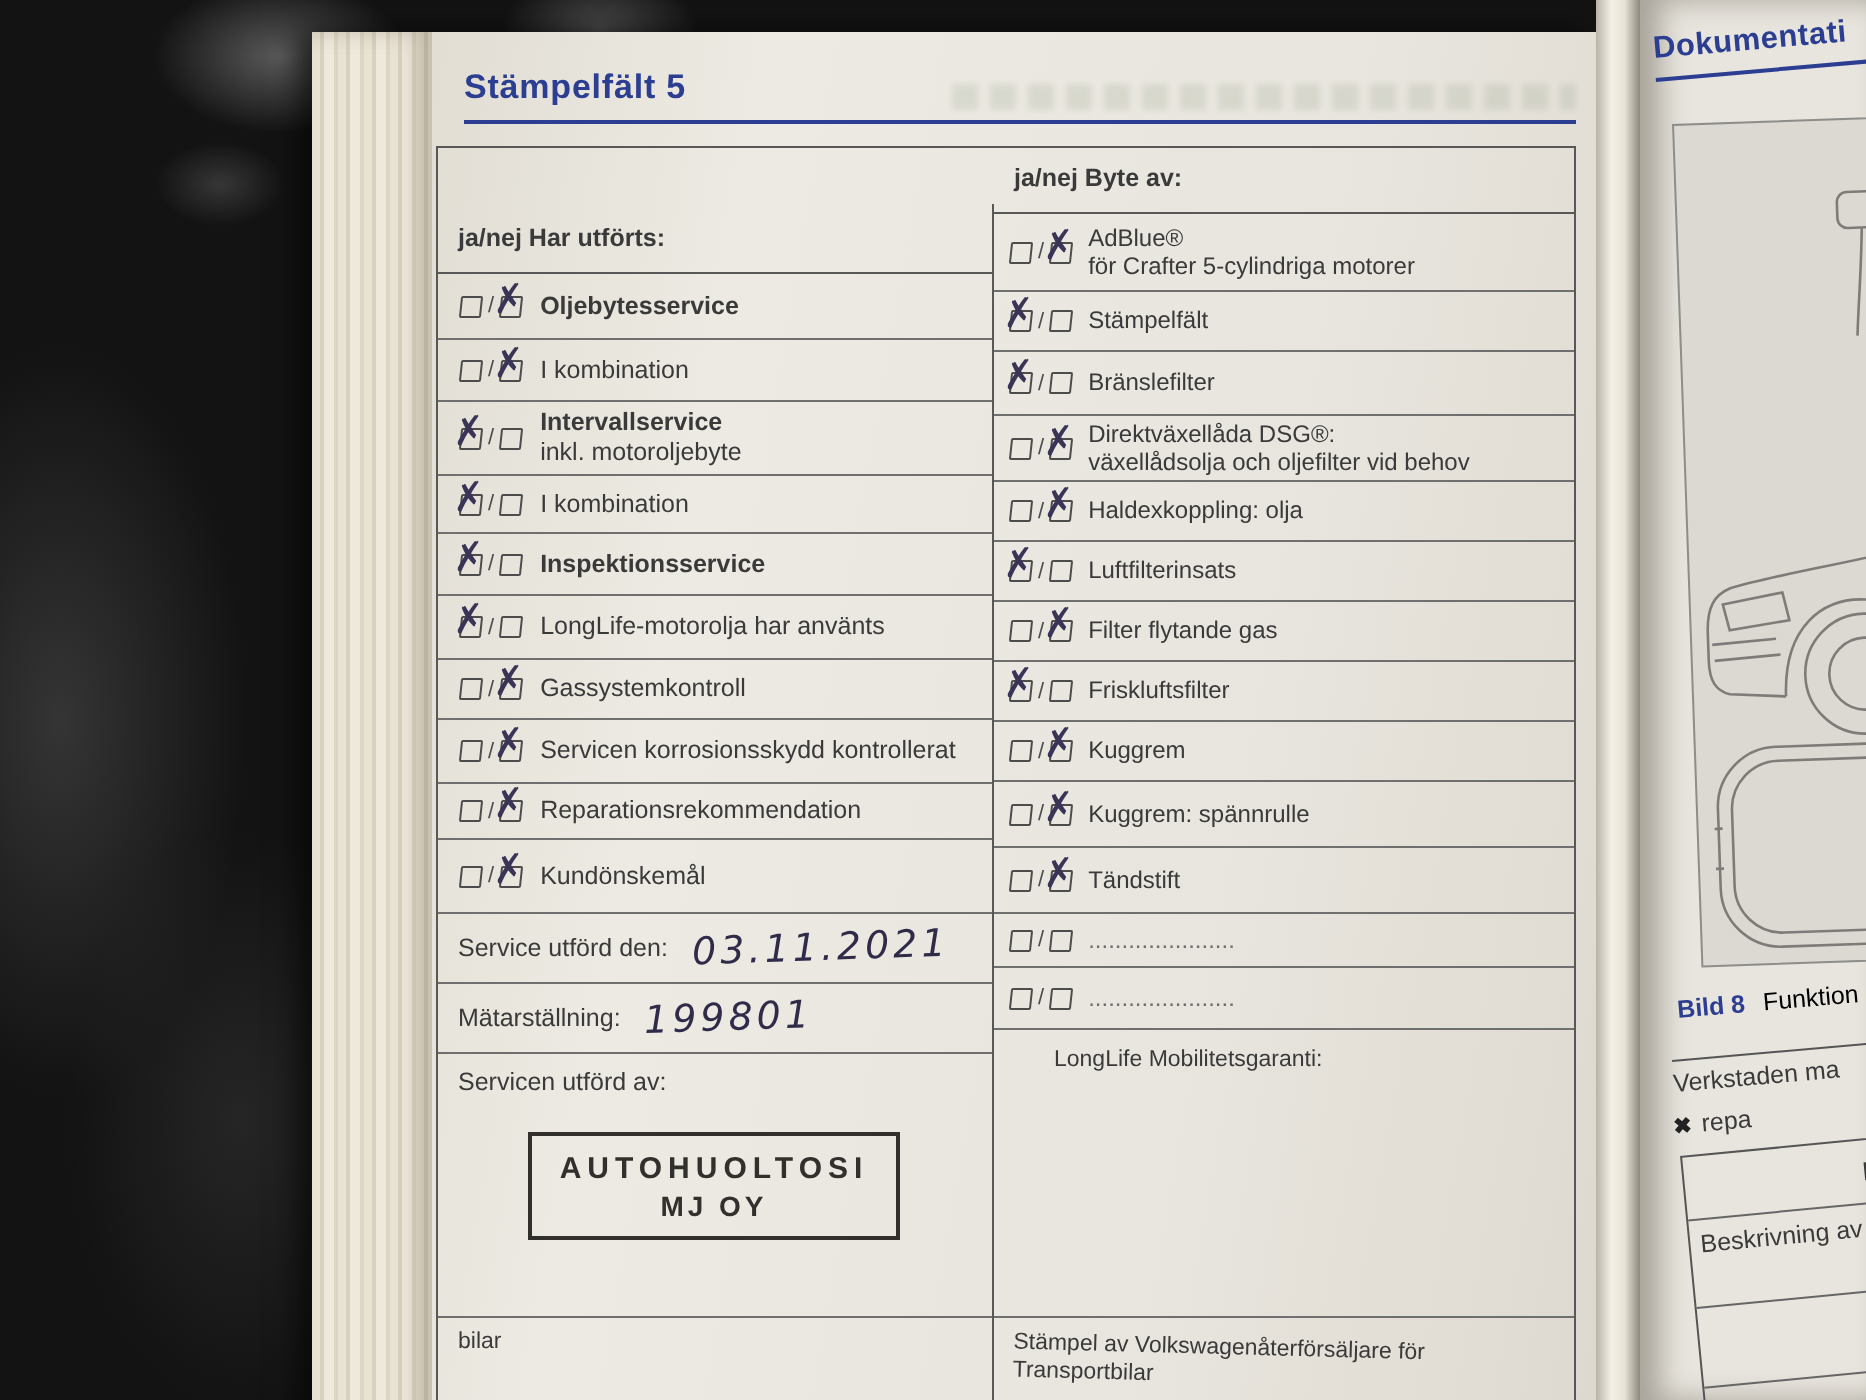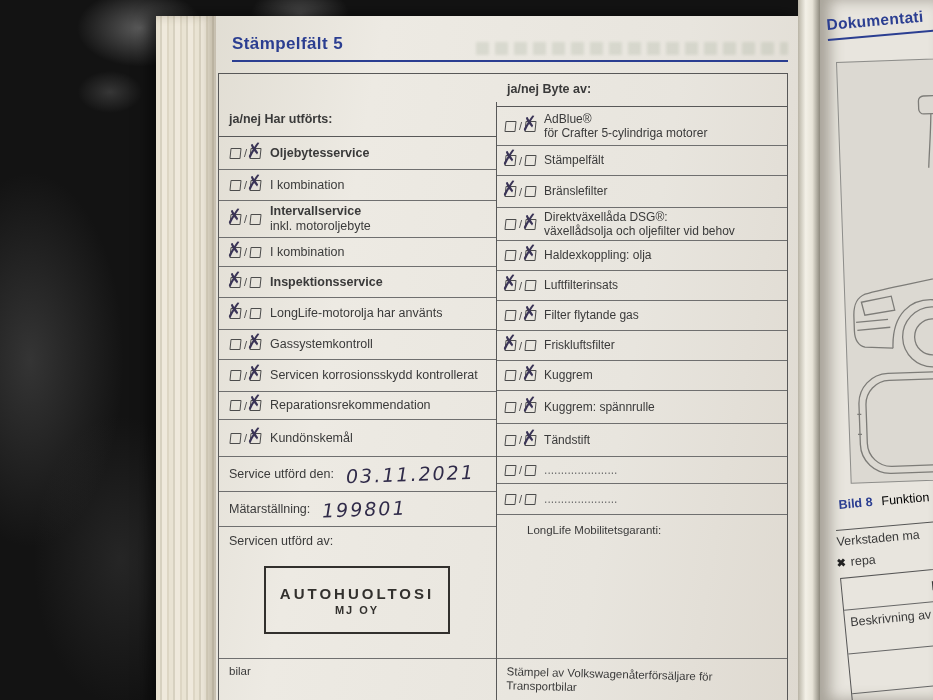--- a/index.html
+++ b/index.html
@@ -65,25 +65,25 @@
   .row.b1 .l1{font-weight:bold;}
   .l2:empty{display:none;}
   .dots{color:#6f6f6f;}
   .frow{box-sizing:border-box;border-bottom:1px solid #6f6f6f;display:flex;
     align-items:center;padding-left:10px;gap:12px;font-size:12.5px;}
   .f35{height:35px}.f30{height:30px}
   .hw{font-family:"DejaVu Sans",sans-serif;font-style:italic;font-size:19px;
     color:#302b49;letter-spacing:2px;transform:rotate(-2deg);}
   .performed{height:132px;box-sizing:border-box;border-bottom:1px solid #6f6f6f;
     position:relative;font-size:12.5px;padding:7px 0 12px 10px;}
-  .stamp{position:absolute;left:45px;top:39px;width:186px;height:68px;
+  .stamp{position:absolute;left:45px;top:39px;width:186px;height:54px;
     border:2.5px solid #32302d;display:flex;flex-direction:column;align-items:center;
     justify-content:center;color:#32302d;box-sizing:border-box;}
   .stamp .s1{font-size:15px;font-weight:bold;letter-spacing:3px;}
-  .stamp .s2{font-size:11px;font-weight:bold;letter-spacing:2px;margin-top:2px;}
+  .stamp .s2{font-size:14px;font-weight:bold;letter-spacing:2px;margin-top:2px;}
   .warranty{height:144px;box-sizing:border-box;border-bottom:1px solid #6f6f6f;
     font-size:11.5px;padding:9px 0 0 30px;}
   .footer-cell{height:42px;box-sizing:border-box;font-size:11.5px;
     padding:5px 6px 0 10px;line-height:1.25;}
   .footer-cell span{display:block;}
   .cr .footer-cell{transform:rotate(1.5deg);transform-origin:0 0;}
   
   .spine{position:absolute;left:798px;top:0;width:22px;height:700px;
     background:linear-gradient(90deg,#b9b4a6,#f3f0e7 35%,#e7e3d7 65%,#8d897d);}
   .right-page{position:absolute;left:820px;top:0;width:113px;height:700px;

